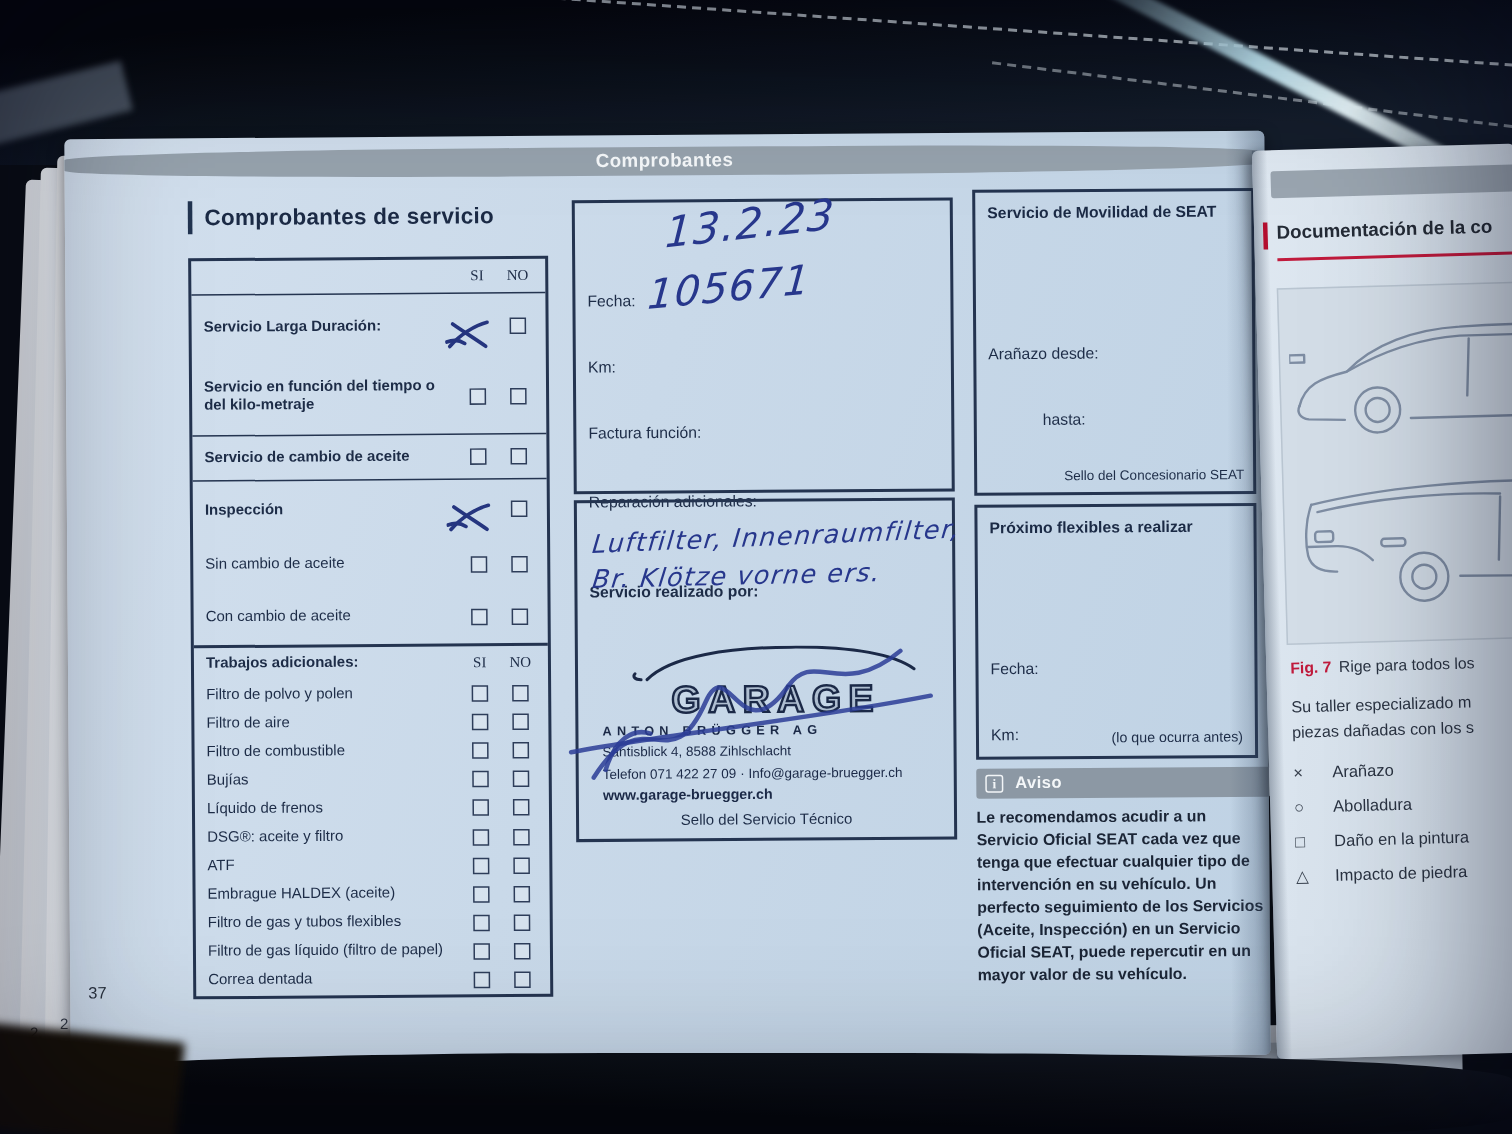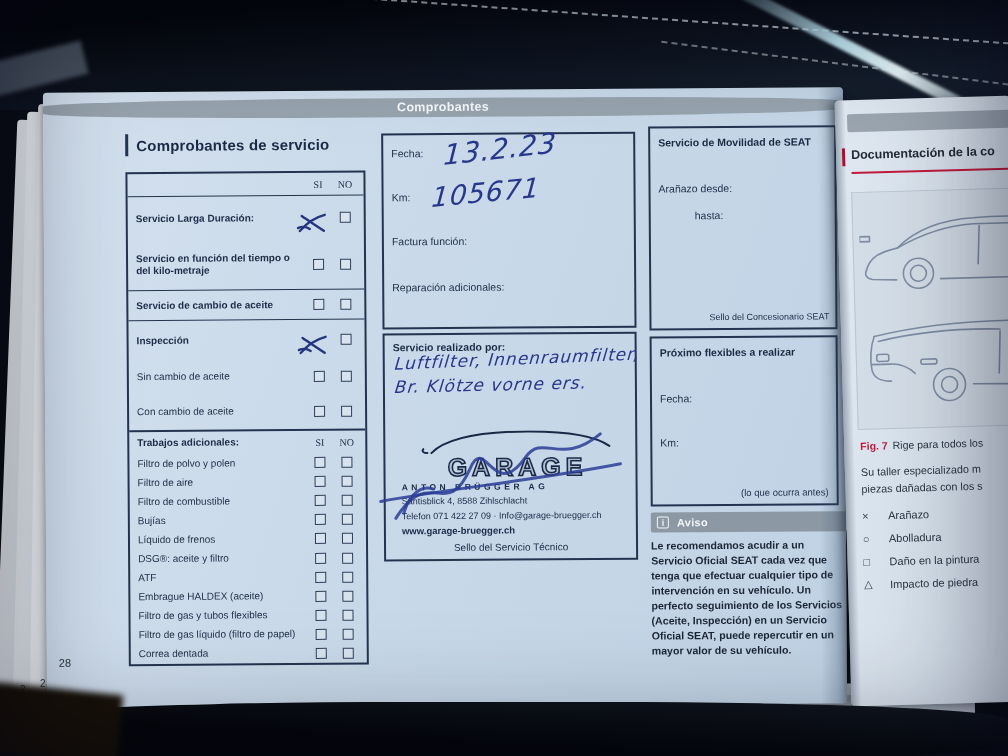--- a/index.html
+++ b/index.html
@@ -60,21 +60,21 @@
   .cl-head{font-size:10px;color:#1d2c47;}
   .cb{width:11px;height:11px;border:1.6px solid #2d3d5a;background:rgba(255,255,255,.25);}
   .bt{border-top:1.6px solid #243450;}
   .bt2{border-top:2px solid #243450;}
   .xmark{position:absolute;left:-8px;top:-6px;width:30px;height:24px;}
   .xmark path{fill:none;stroke:#25357f;stroke-width:2.4;stroke-linecap:round;}
 
   
   .mid-box1{position:absolute;left:338px;top:43px;width:254px;height:196px;border:2px solid #243450;}
   .mid-box2{position:absolute;left:338px;top:243px;width:254px;height:228px;border:2px solid #243450;}
-  .field-label{position:absolute;font-size:10.5px;color:#1d2c47;}
+  .field-label{position:absolute;font-size:10.5px;color:#1d2c47;margin-top:48px;}
   .hand{position:absolute;color:#27378c;font-style:italic;letter-spacing:1px;
     font-family:"DejaVu Sans",sans-serif;}
   .hand-date{left:60px;top:-2px;font-size:28px;transform:rotate(-6deg) skewX(-10deg);}
   .hand-km{left:48px;top:42px;font-size:27px;transform:rotate(-5deg) skewX(-10deg);}
   .hand-line1{left:10px;top:14px;font-size:17px;transform:rotate(-2deg) skewX(-8deg);white-space:nowrap;}
   .hand-line2{left:10px;top:40px;font-size:17px;transform:rotate(-1deg) skewX(-8deg);white-space:nowrap;}
 
   .stamp{position:absolute;left:16px;top:96px;width:232px;color:#1b2947;}
   .stamp .swoosh{display:block;margin:0 auto;}
   .stamp .gname{font-size:25px;font-weight:800;letter-spacing:5px;text-align:center;
@@ -326,21 +326,21 @@
         <div class="cl-label">Correa dentada</div>
         <div class="cl-cell">
             <div class="cb"></div>
           </div>
         <div class="cl-cell">
             <div class="cb"></div>
           </div>
       </div>
     </div>
 
-    <div class="pagenum">28</div>
+    <div class="pagenum">37</div>
 
     <div class="mid-box1">
       <div class="field-label" style="left:8px;top:12px;">Fecha:</div>
       <div class="hand hand-date">13.2.23</div>
       <div class="field-label" style="left:8px;top:56px;">Km:</div>
       <div class="hand hand-km">105671</div>
       <div class="field-label" style="left:8px;top:100px;">Factura función:</div>
       <div class="field-label" style="left:8px;top:146px;">Reparación adicionales:</div>
     </div>
 
@@ -366,21 +366,21 @@
         <path d="M5,78 C70,66 160,58 245,42"></path>
         <path d="M28,90 C34,70 46,62 58,66"></path>
       </svg>
 
       <div class="sello-tecnico">Sello del Servicio Técnico</div>
     </div>
 
     <div class="r-box1">
       <div class="box-title">Servicio de Movilidad de SEAT</div>
       <div class="field-label" style="left:8px;top:54px;">Arañazo desde:</div>
-      <div class="field-label" style="left:8px;top:81px;padding-left:36px;">hasta:</div>
+      <div class="field-label" style="left:8px;top:98px;padding-left:36px;">hasta:</div>
       <div class="sello-right">Sello del Concesionario SEAT</div>
     </div>
 
     <div class="r-box2">
       <div class="box-title">Próximo flexibles a realizar</div>
       <div class="field-label" style="left:8px;top:54px;">Fecha:</div>
       <div class="field-label" style="left:8px;top:98px;">Km:</div>
       <div class="note-right">(lo que ocurra antes)</div>
     </div>
 

